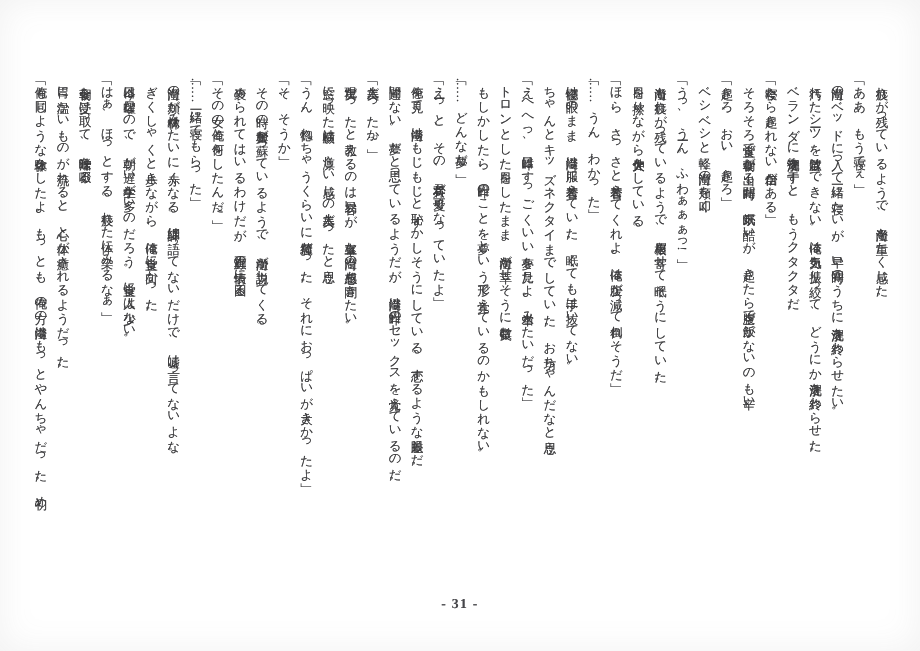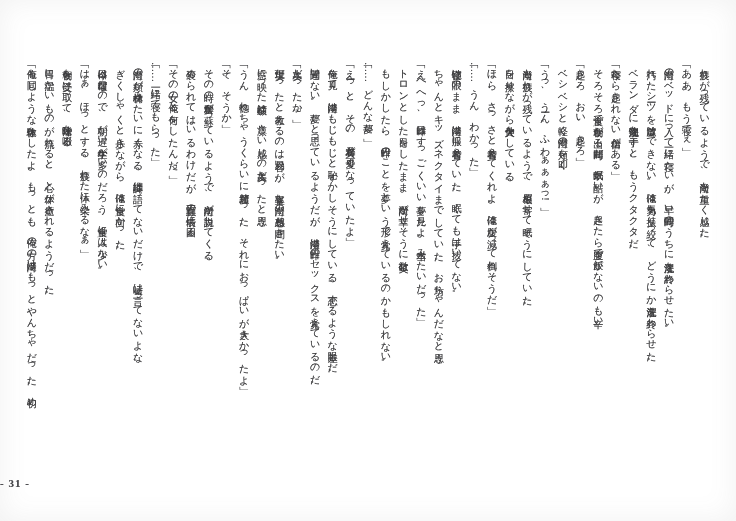--- a/index.html
+++ b/index.html
@@ -40,20 +40,21 @@
   .text-block p.col {
     margin: 0;
     padding: 0;
     white-space: nowrap;
   }
   .page-number {
     position: absolute;
     left: 0;
     right: 0;
     top: 477px;
+    text-align: center;
     font-size: 11px;
     color: #46464a;
     letter-spacing: 1px;
     text-shadow: 0 0 0.4px rgba(60,60,62,0.5);
     font-weight: bold;
   }
 </style>
 </head>
 <body>
 

